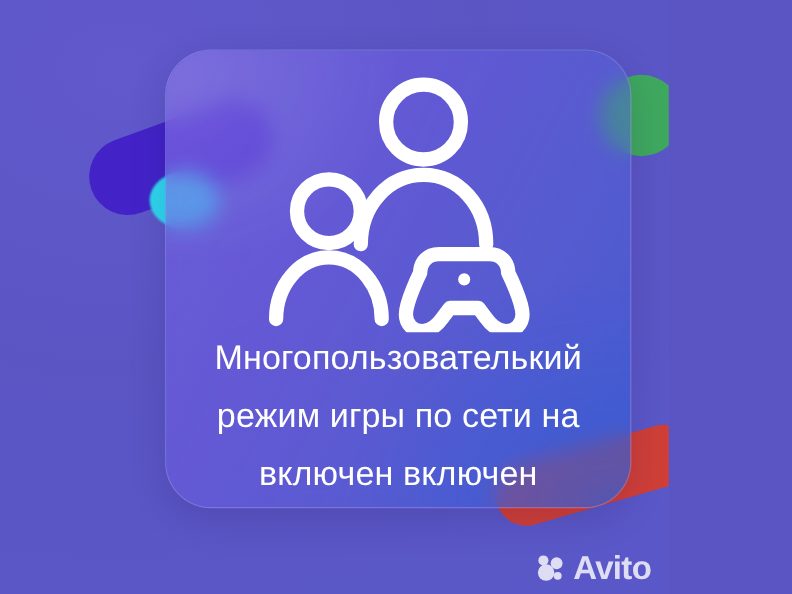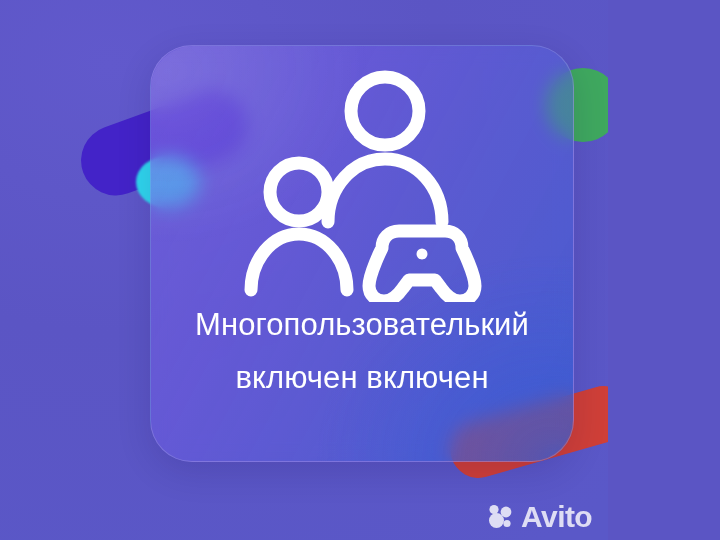--- a/index.html
+++ b/index.html
@@ -124,20 +124,21 @@
                    C220 249 214 243 209 236 L203 228 L177 228 L171 236
                    C166 243 160 249 152 249 C144 249 137 243 137 234
                    C137 222 150 196 150 196 Z"></path>
         </g>
         <circle cx="190" cy="202" r="5.5" fill="#ffffff"></circle>
       </svg>
     </div>
 
     <div id="caption">
       <span class="ln">Многопользователький</span>
+      <span class="ln">режим игры по сети на</span>
       <span class="ln">включен включен</span>
     </div>
 
   </div>
 
   <div id="watermark">
     <svg width="26" height="26" viewBox="0 0 26 26">
       <circle cx="8.5" cy="16.5" r="7.5" fill="#ffffff"></circle>
       <circle cx="6" cy="5.5" r="4.6" fill="#ffffff"></circle>
       <circle cx="18" cy="8" r="5.4" fill="#ffffff"></circle>

